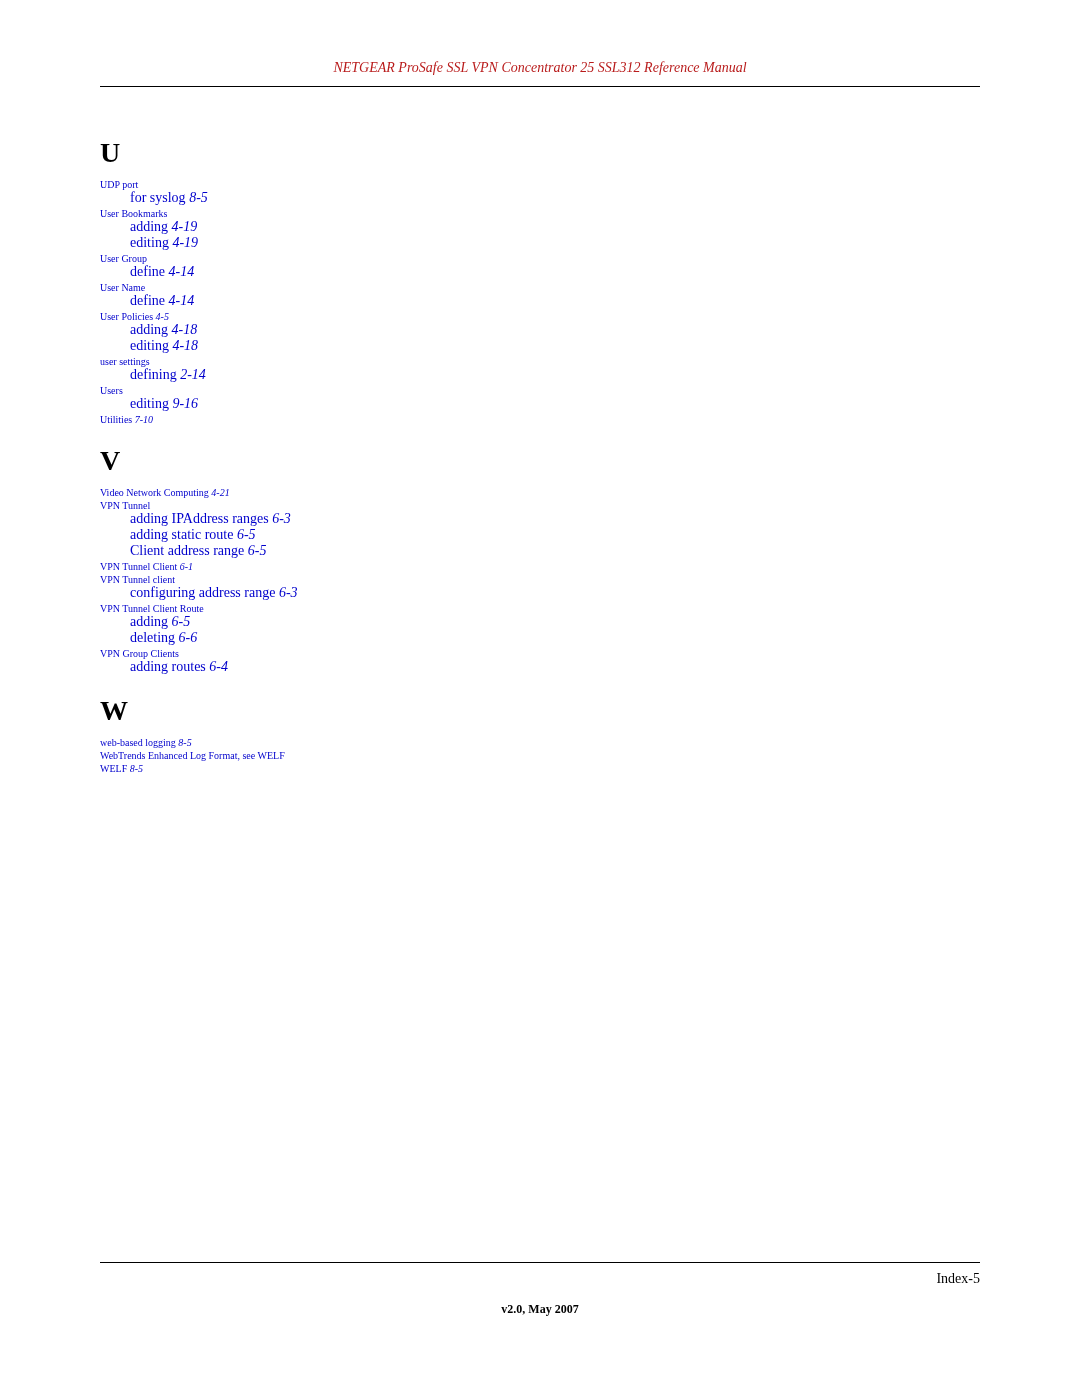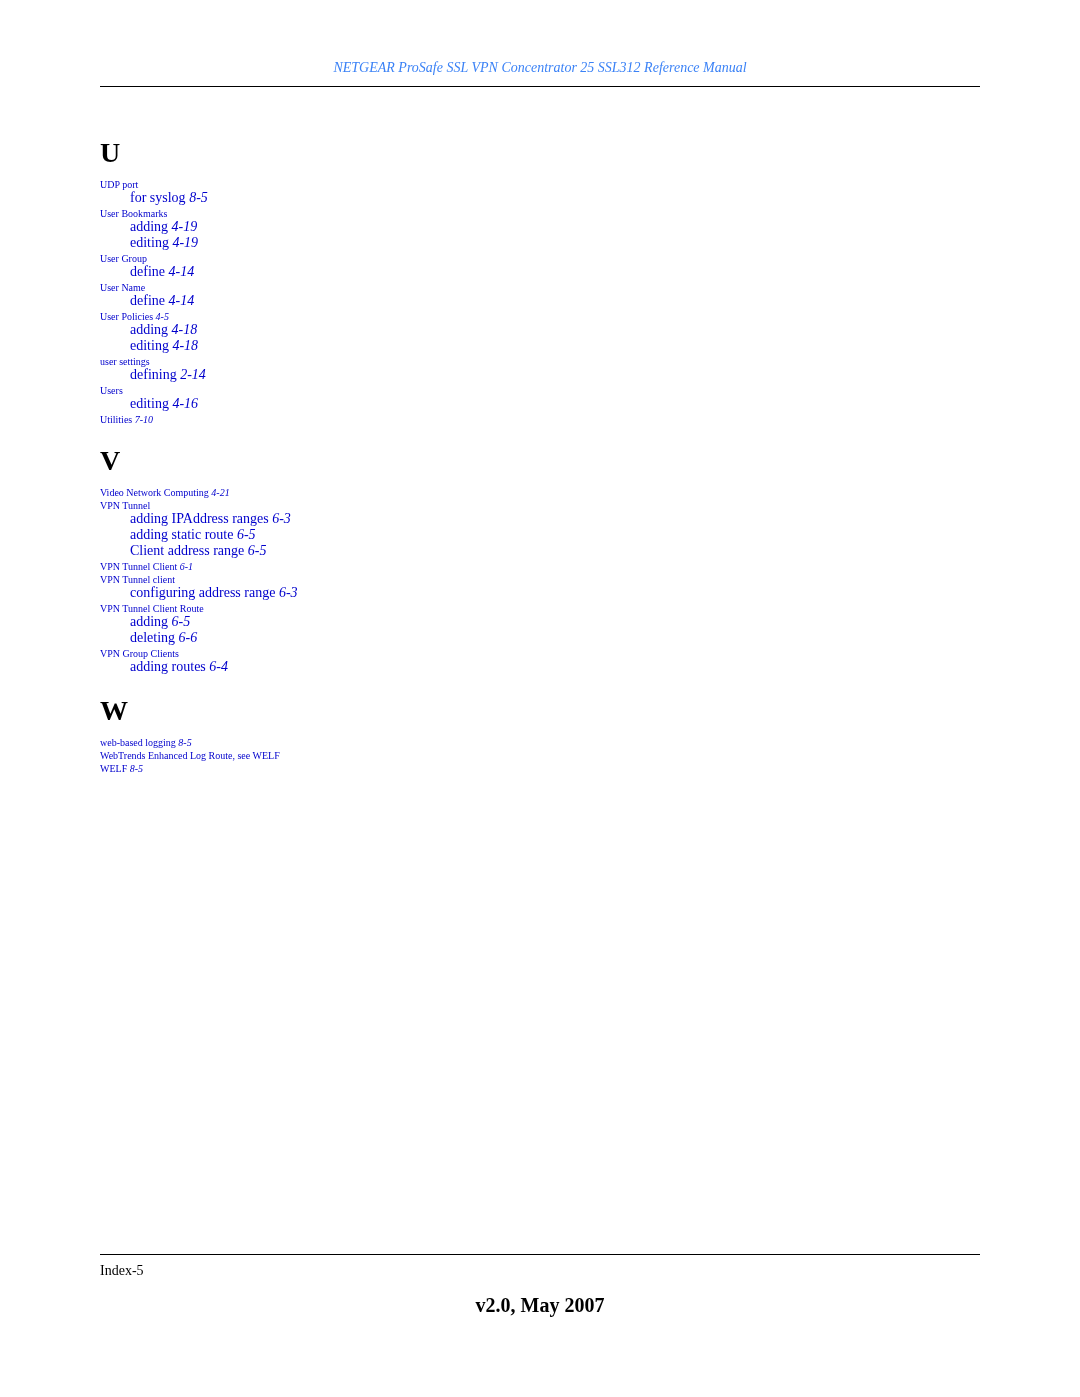--- a/index.html
+++ b/index.html
@@ -30,21 +30,21 @@
     .header {
       text-align: center;
       border-bottom: 1px solid #000;
       padding-bottom: 10px;
       margin-bottom: 30px;
     }
 
     .header-title {
       font-style: italic;
       font-size: 14px;
-      color: #3b82f6;
+      color: #b91c1c;
     }
 
     .main-content {
       flex: 1;
     }
 
     .section-letter {
       font-size: 28px;
       font-weight: bold;
       color: #000;
@@ -77,35 +77,36 @@
       color: #0000cc;
       text-decoration: none;
     }
 
     .italic {
       font-style: italic;
     }
 
     .footer-version {
       text-align: center;
-      font-size: 20px;
+      font-size: 12px;
       font-weight: bold;
       margin-top: 15px;
     }
 
     .footer-index {
       font-size: 14px;
     }
 
     .footer-bar {
       width: 100%;
       border-top: 1px solid #000;
       padding-top: 8px;
       margin-top: 60px;
       display: flex;
+      justify-content: flex-end;
     }
   </style>
 </head>
 <body>
 
 <div class="page">
 
   <div class="header">
     <span class="header-title">NETGEAR ProSafe SSL VPN Concentrator 25 SSL312 Reference Manual</span>
   </div>
@@ -142,21 +143,21 @@
         <a class="index-sub">editing <span class="italic">4-18</span></a>
       </div>
 
       <div class="index-entry">
         <a class="index-main">user settings</a>
         <a class="index-sub">defining <span class="italic">2-14</span></a>
       </div>
 
       <div class="index-entry">
         <a class="index-main">Users</a>
-        <a class="index-sub">editing <span class="italic">4-16</span></a>
+        <a class="index-sub">editing <span class="italic">9-16</span></a>
       </div>
 
       <div class="index-entry">
         <a class="index-main">Utilities <span class="italic">7-10</span></a>
       </div>
     </div>
 
     <div class="index-section">
       <div class="section-letter">V</div>
 
@@ -193,21 +194,21 @@
     </div>
 
     <div class="index-section">
       <div class="section-letter">W</div>
 
       <div class="index-entry">
         <a class="index-main">web-based logging <span class="italic">8-5</span></a>
       </div>
 
       <div class="index-entry">
-        <a class="index-main">WebTrends Enhanced Log Route, see WELF</a>
+        <a class="index-main">WebTrends Enhanced Log Format, see WELF</a>
       </div>
 
       <div class="index-entry">
         <a class="index-main">WELF <span class="italic">8-5</span></a>
       </div>
     </div>
 
   </div>
 
   <div class="footer-bar">

